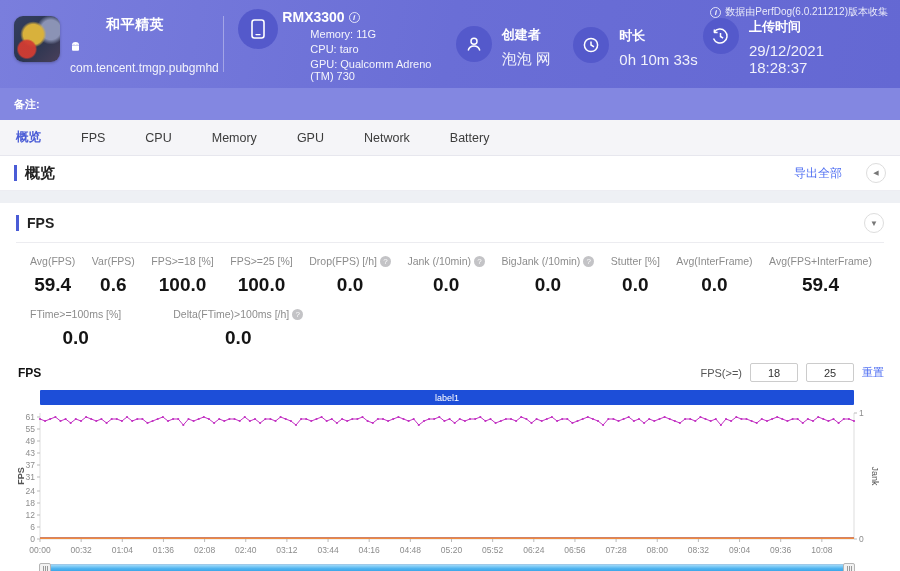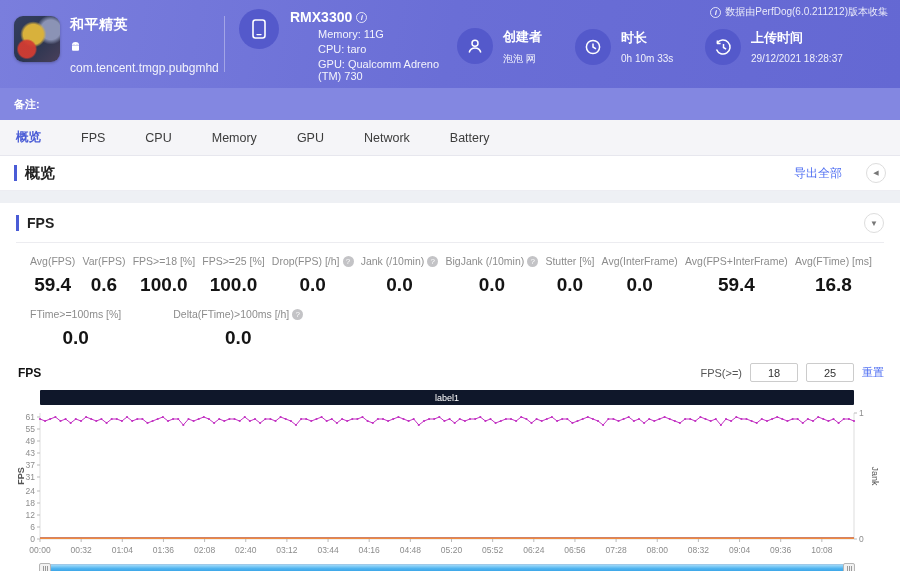--- a/index.html
+++ b/index.html
@@ -11,35 +11,35 @@
   .topbar { height:88px; background:linear-gradient(100deg,#7a7edd 0%,#6a6ed6 50%,#6468d3 100%);
     display:flex; align-items:center; padding:0 14px; position:relative; color:#fff; }
   .app-block { display:flex; gap:10px; width:208px; align-items:flex-start; padding-top:2px; }
   .app-icon { width:46px; height:46px; border-radius:9px; flex:none;
     background:
       radial-gradient(circle at 28% 72%, rgba(210,60,50,.95) 0 18%, transparent 22%),
       radial-gradient(circle at 42% 40%, #d8b13c 0 26%, transparent 34%),
       radial-gradient(circle at 80% 30%, #8b93b5 0 20%, transparent 30%),
       linear-gradient(135deg,#343f5e 0%, #2b3550 55%, #4a405a 100%);
     box-shadow:0 1px 3px rgba(0,0,0,.25); }
-  .app-name { font-size:14px; font-weight:bold; letter-spacing:.5px; }
+  .app-name { font-size:14px; font-weight:bold; letter-spacing:.5px;margin-left:36px; }
   .app-vers { display:flex; align-items:center; gap:5px; margin-top:5px; }
   .app-vers .lines { font-size:9.5px; line-height:12px; color:rgba(255,255,255,.9); }
   .app-pkg { font-size:12px; color:rgba(255,255,255,.9); margin-top:4px; }
   .v-divider { width:1px; height:56px; background:rgba(255,255,255,.35); margin:0 14px 0 2px; flex:none; }
   .circle { border-radius:50%; background:#5459cb; display:flex; align-items:center;
     justify-content:center; flex:none; }
-  .device-block { display:flex; gap:11px; width:218px; align-items:flex-start; padding-top:3px; }
+  .device-block { display:flex; gap:4px; width:218px; align-items:flex-start; padding-top:3px; }
   .device-block .circle { width:40px; height:40px; }
   .device-name { font-size:14px; font-weight:bold; display:flex; align-items:center; gap:4px; }
   .device-line { font-size:11px; color:rgba(255,255,255,.92); margin-top:3px;margin-left:28px; }
   .meta-block { display:flex; gap:10px; align-items:flex-start; padding-top:6px; }
   .meta-block .circle { width:36px; height:36px; }
   .meta-label { font-size:13px; font-weight:bold; }
-  .meta-value { font-size:10px; color:rgba(255,255,255,.9); margin-top:6px; }
+  .meta-value { font-size:15px; color:rgba(255,255,255,.9); margin-top:6px; }
   .mb-creator { width:118px; }
   .mb-duration { width:130px; }
   .collect-note { position:absolute; top:5px; right:12px; font-size:10px;
     color:rgba(255,255,255,.85); display:flex; gap:4px; align-items:center; }
   .i-circ { display:inline-flex; width:11px; height:11px; border:1px solid rgba(255,255,255,.8);
     border-radius:50%; font-size:8px; align-items:center; justify-content:center;
     font-style:italic; font-weight:bold; color:rgba(255,255,255,.9); }
 
   
   .remark { height:21px; background:#8387e1; display:flex; align-items:center;
@@ -84,21 +84,21 @@
     font-family:"Liberation Sans", sans-serif; }
 
   .chart-head { display:flex; align-items:center; margin-top:14px; padding-left:2px; }
   .chart-title { font-size:12px; font-weight:bold; color:#111; }
   .chart-controls { margin-left:auto; display:flex; align-items:center; gap:8px; }
   .fc-label { font-size:11px; color:#555; }
   .fps-input { width:48px; height:19px; border:1px solid #ccc; border-radius:2px;
     font-size:11px; text-align:center; color:#333; outline:none; }
   .reset-link { font-size:11px; }
 
-  .band { height:15px; background:#0f172a; margin:8px 0 2px 24px; width:814px;
+  .band { height:15px; background:#1d4ed8; margin:8px 0 2px 24px; width:814px;
     color:#fff; font-size:9px; display:flex; align-items:center; justify-content:center;
     border-radius:1px; }
 
   .chart-wrap { position:relative; }
   .navigator { margin:2px 0 0 24px; width:814px; height:12px; position:relative; }
   .nav-bar { position:absolute; left:0; right:0; top:1px; height:10px;
     background:linear-gradient(180deg,#9ed9f9 0%,#4fb3ef 45%,#2e9ce2 100%);
     border:1px solid #9fc9e8; }
   .nav-handle { position:absolute; top:0; width:12px; height:12px; background:#f2f2f2;
     border:1px solid #b5b5b5; border-radius:2px; cursor:ew-resize; z-index:2;
@@ -284,26 +284,20 @@
           <div class="stat-label">
             <span>Avg(InterFrame)</span>
           </div>
           <div class="stat-value">0.0</div>
         </div>
         <div class="stat">
           <div class="stat-label">
             <span>Avg(FPS+InterFrame)</span>
           </div>
           <div class="stat-value">59.4</div>
-        </div>
-        <div class="stat">
-          <div class="stat-label">
-            <span>Avg(FTime) [ms]</span>
-          </div>
-          <div class="stat-value">16.8</div>
         </div>
       </div>
     <div class="stats-row r2" id="stats2">
         <div class="stat">
           <div class="stat-label">
             <span>FTime&gt;=100ms [%]</span>
           </div>
           <div class="stat-value">0.0</div>
         </div>
         <div class="stat">

